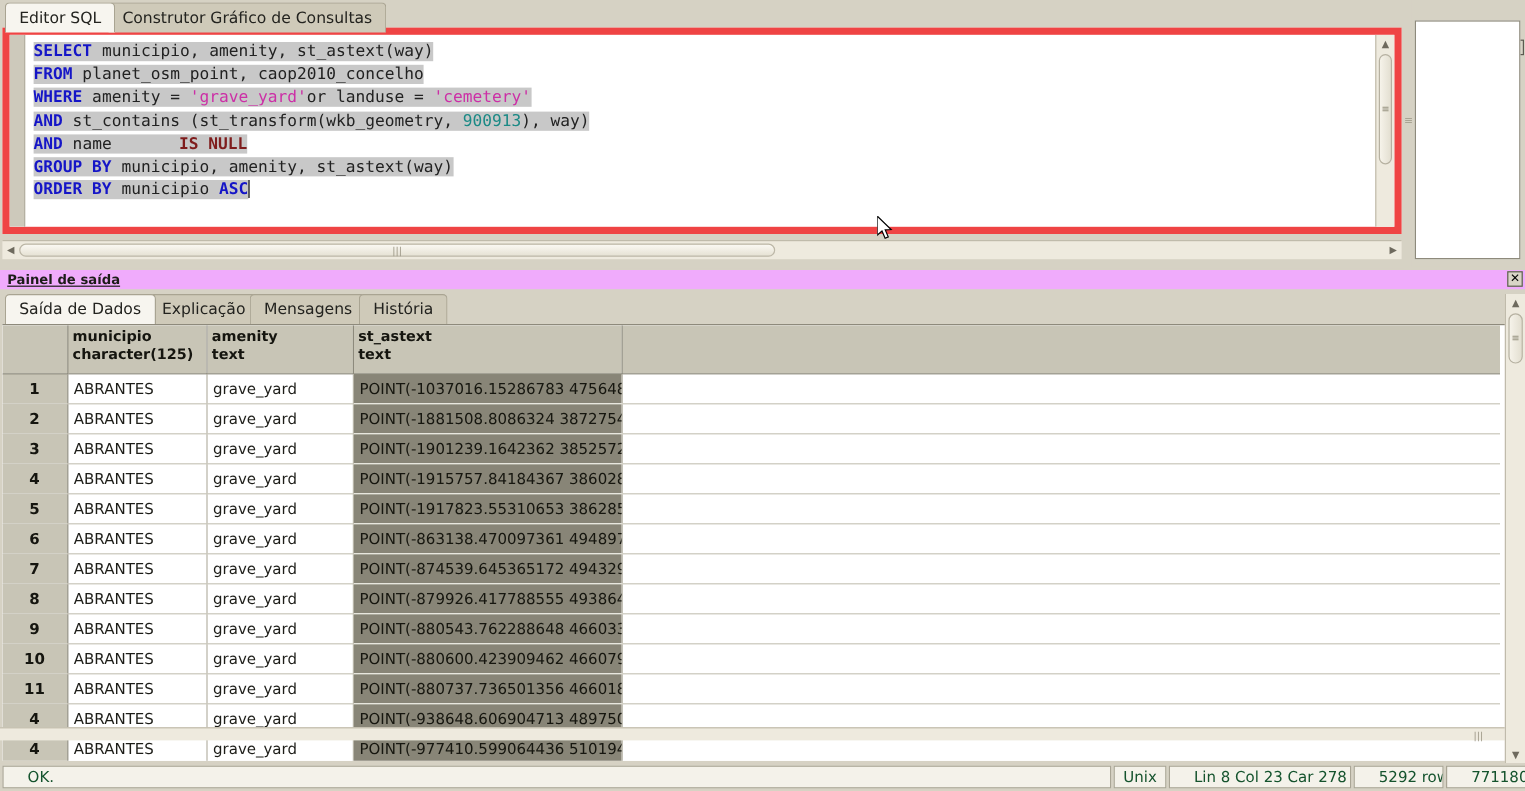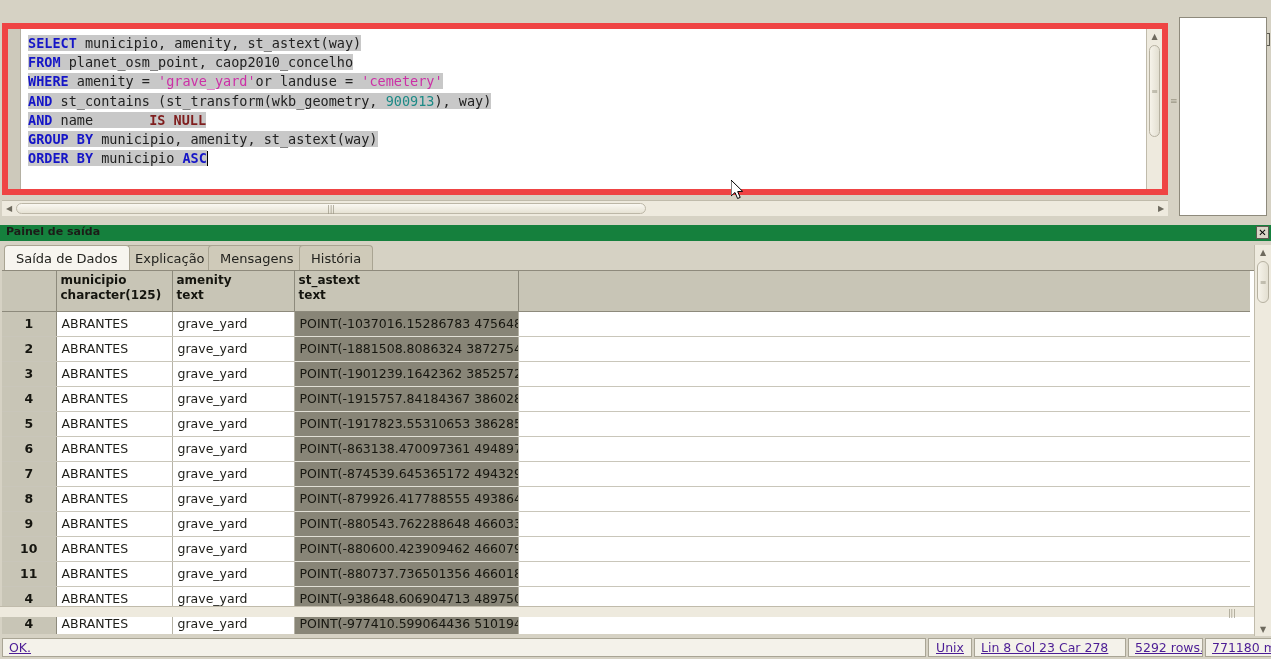--- a/index.html
+++ b/index.html
@@ -145,24 +145,25 @@
     position: absolute; color: #9b9685; font-size: 9px; line-height: 3px;
   }
 
   
   #outpanel {
     position: absolute; left: 0; top: 225px; width: 1271px; height: 411px;
     background: #d6d2c4;
   }
   #outpanel-title {
     position: absolute; left: 0; top: 0; width: 100%; height: 16px;
-    display: flex; align-items: flex-start;
+    display: flex; align-items: center;
     padding-left: 6px;
     font-size: 11px; font-weight: 700; color: #1c1c18;
-    background: #15803d;
+    background: #f0abfc;
+    text-decoration: underline;
   }
   #outpanel-close {
     position: absolute; right: 2px; top: 1px;
     width: 13px; height: 13px;
     border: 1px solid #5c5a50; background: #d9d5c7;
     display: flex; align-items: center; justify-content: center;
     font-size: 10px; line-height: 1; color: #000; font-weight: 700;
   }
   #out-tabstrip {
     position: absolute; left: 0; top: 17px; height: 28px; width: 100%;
@@ -250,23 +251,23 @@
   #statusbar {
     position: absolute; left: 0; top: 636px; width: 1271px; height: 23px;
     background: #d6d2c4;
     display: flex; align-items: stretch;
   }
   .sb-cell {
     background: #f4f2ea;
     border: 1px solid #a9a595;
     margin: 2px 0 2px 2px;
     display: flex; align-items: center;
-    padding: 0 6px;
-    font-size: 12.5px; color: #4c1d95;
-    white-space: nowrap; overflow: hidden; text-decoration: underline;
+    padding: 0 20px;
+    font-size: 12.5px; color: #14532d;
+    white-space: nowrap; overflow: hidden;
   }
   #sb-msg { flex: 0 0 924px; }
   #sb-unix { flex: 0 0 44px; justify-content: center; }
   #sb-pos { flex: 0 0 152px; }
   #sb-rows { flex: 0 0 75px; }
   #sb-time { flex: 0 0 72px; }
 
   
   #cursor {
     position: absolute; left: 731px; top: 180px;
@@ -274,20 +275,28 @@
     z-index: 50;
   }
 </style>
 </head>
 <body>
 
 <div id="app">
 
   <div id="editor-region">
 
+    <div class="tabstrip">
+      <div class="tab active" id="tab-sql">
+        <span>Editor SQL</span>
+      </div>
+      <div class="tab inactive" id="tab-gqb" style="left:90px;">
+        <span>Construtor Gráfico de Consultas</span>
+      </div>
+    </div>
 
     <div id="sql-box">
       <div id="sql-gutter"></div>
       <div id="sql-code"><div class="line"><span class="seg"><span class="kw">SELECT</span><span class="pl"> municipio, amenity, st_astext(way)</span></span></div><div class="line"><span class="seg"><span class="kw">FROM</span><span class="pl"> planet_osm_point, caop2010_concelho</span></span></div><div class="line"><span class="seg"><span class="kw">WHERE</span><span class="pl"> amenity = </span><span class="str">'grave_yard'</span><span class="pl">or landuse = </span><span class="str">'cemetery'</span></span></div><div class="line"><span class="seg"><span class="kw">AND</span><span class="pl"> st_contains (st_transform(wkb_geometry, </span><span class="num">900913</span><span class="pl">), way)</span></span></div><div class="line"><span class="seg"><span class="kw">AND</span><span class="pl"> name </span><span class="kw2">IS NULL</span></span></div><div class="line"><span class="seg"><span class="kw">GROUP BY</span><span class="pl"> municipio, amenity, st_astext(way)</span></span></div><div class="line"><span class="seg"><span class="kw">ORDER BY</span><span class="pl"> municipio </span><span class="kw">ASC</span></span><span class="caret"></span></div></div>
 
       <div class="vscroll" style="right:0;top:0;width:16px;height:170px;">
         <div class="arrow" style="top:0;">▲</div>
         <div class="thumb" style="top:16px;height:92px;">
           <span class="grip">≡</span>
         </div>

